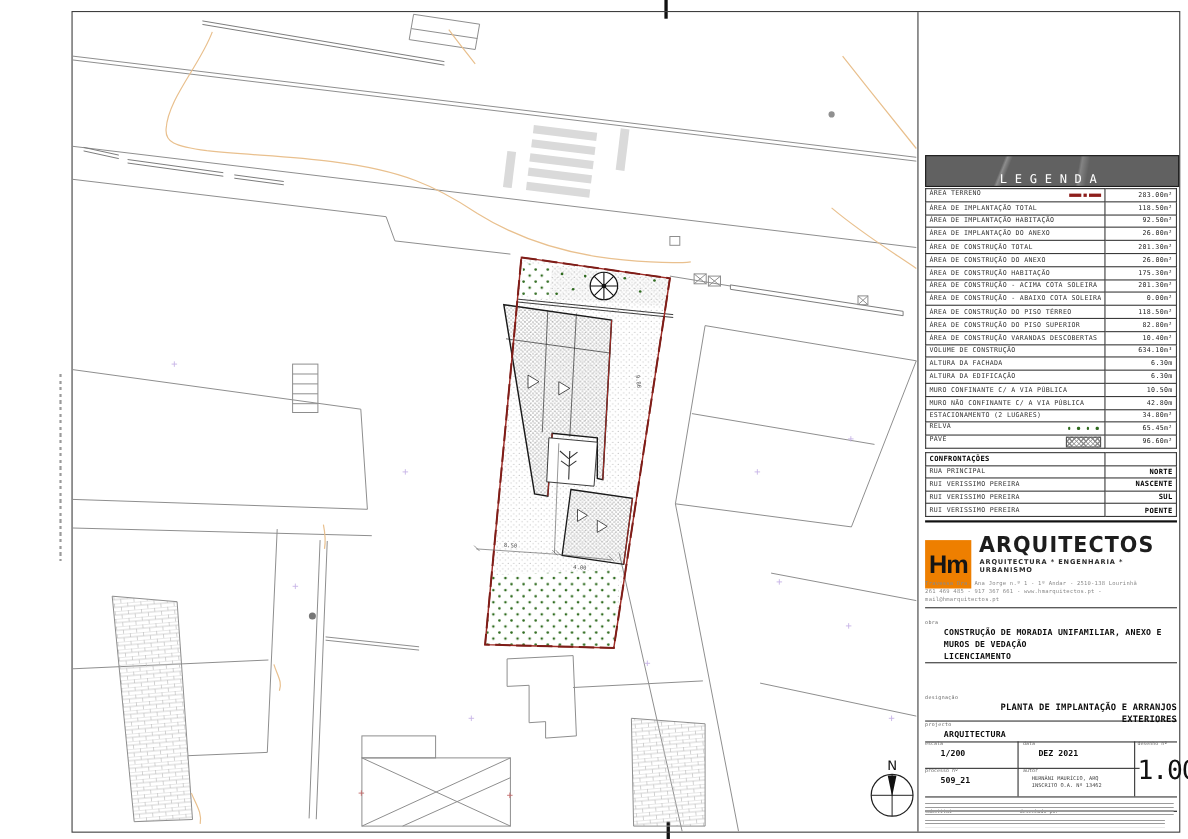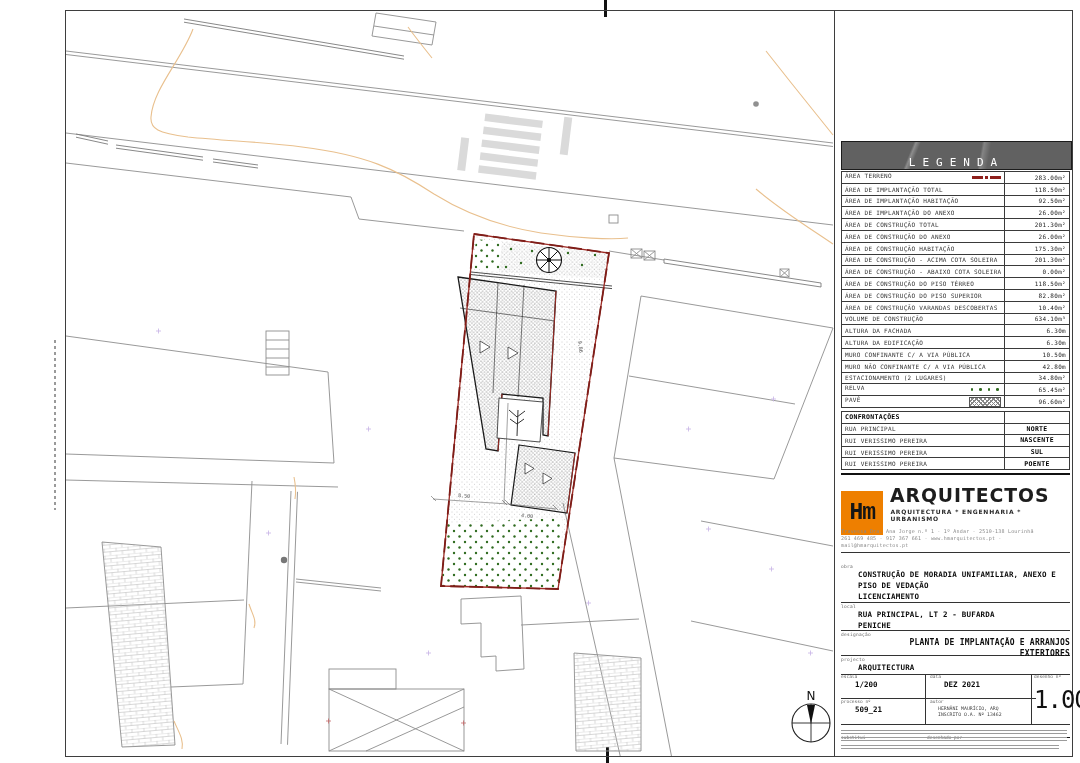--- a/index.html
+++ b/index.html
@@ -24,33 +24,33 @@
      background-image:linear-gradient(112deg,transparent 30%,rgba(255,255,255,.28) 31%,transparent 33%),
                       linear-gradient(100deg,transparent 60%,rgba(255,255,255,.22) 61%,transparent 64%);}
   table.cad{border-collapse:collapse;width:229px;table-layout:fixed;}
   table.cad td{border:1px solid #3a3a3a;font-size:6px;letter-spacing:.3px;color:#333;
      height:10.8px;padding:0 3px;white-space:nowrap;overflow:hidden;font-family:"DejaVu Sans Mono",monospace;}
   table.cad td.val{width:58px;text-align:right;color:#222;}
   #legend-table{position:absolute;top:160px;}
   #confront-table{position:absolute;top:400px;}
   #confront-table td{height:10.6px;margin-top:14px;}
   #confront-table td.hd{font-weight:bold;font-size:6.5px;color:#000;}
-  #confront-table td.valb{font-weight:bold;color:#000;font-size:6.5px;text-align:center;}
+  #confront-table td.valb{font-weight:bold;color:#000;font-size:6.5px;}
   .sym{float:right;display:inline-flex;align-items:center;gap:2px;height:100%;}
   .sym i{display:inline-block;}
   .sym-terreno i.dash{width:11px;height:2.6px;background:#8e1f1c;}
   .sym-terreno i.dot{width:3px;height:2.6px;background:#8e1f1c;}
   .sym-relva i{width:2.6px;height:2.6px;border-radius:50%;background:#2f6b1f;margin:0 2px;}
   .sym-pave{width:30px;height:8px;border:0.5px solid #555;
      background:repeating-linear-gradient(45deg,#888 0 1px,transparent 1px 3px),
                 repeating-linear-gradient(-45deg,#888 0 1px,transparent 1px 3px);}
   
   .firm{top:462px;height:52px;border-top:2px solid #111;display:flex;align-items:center;gap:7px;padding-top:2px;}
   .logo{width:43px;height:44px;background:#ee7f00;display:flex;align-items:center;justify-content:center;
-        font-family:Liberation Mono, monospace;font-weight:800;font-size:23px;color:#151515;letter-spacing:-1px;margin-top:20px;}
+        font-family:Liberation Sans, sans-serif;font-weight:800;font-size:23px;color:#151515;letter-spacing:-1px;margin-top:20px;}
   .firm-name{font-family:"DejaVu Sans",sans-serif;font-weight:700;font-size:20px;letter-spacing:1px;
         color:#1d1d1d;transform:scaleX(.94);transform-origin:left;line-height:20px;}
   .firm-tagline{font-size:6px;letter-spacing:.8px;color:#2a2a2a;font-weight:bold;margin-top:3px;
         font-family:"DejaVu Sans",sans-serif;}
   .address{top:517px;font-size:5px;color:#8a8a8a;line-height:7px;letter-spacing:.2px;
         border-bottom:1px solid #333;padding-bottom:3px;}
   .sec{border-bottom:1px solid #333;}
   .sec .lbl{font-size:4.5px;color:#666;letter-spacing:.3px;padding-top:1px;}
   .sec .val{font-size:7.5px;font-weight:bold;color:#0c0c0c;letter-spacing:.2px;padding-left:17px;line-height:11px;}
   .sec-requerente{top:531px;height:20px;}
@@ -418,29 +418,24 @@
 
     <div class="lg address">
       <div>Travessa Dra. Ana Jorge n.º 1 - 1º Andar - 2510-138 Lourinhã</div>
       <div>261 469 485 - 917 367 661 - www.hmarquitectos.pt - mail@hmarquitectos.pt</div>
     </div>
 
 
     <div class="lg sec sec-obra">
       <div class="lbl">obra</div>
       <div class="val">CONSTRUÇÃO DE MORADIA UNIFAMILIAR, ANEXO E</div>
-      <div class="val">PISO DE VEDAÇÃO</div>
+      <div class="val">MUROS DE VEDAÇÃO</div>
       <div class="val">LICENCIAMENTO</div>
     </div>
 
-    <div class="lg sec sec-local">
-      <div class="lbl">local</div>
-      <div class="val">RUA PRINCIPAL, LT 2 - BUFARDA</div>
-      <div class="val">PENICHE</div>
-    </div>
 
     <div class="lg sec sec-designacao">
       <div class="lbl">designação</div>
       <div class="val">PLANTA DE IMPLANTAÇÃO E ARRANJOS EXTERIORES</div>
     </div>
 
     <div class="lg sec sec-projecto">
       <div class="lbl">projecto</div>
       <div class="val">ARQUITECTURA</div>
     </div>

